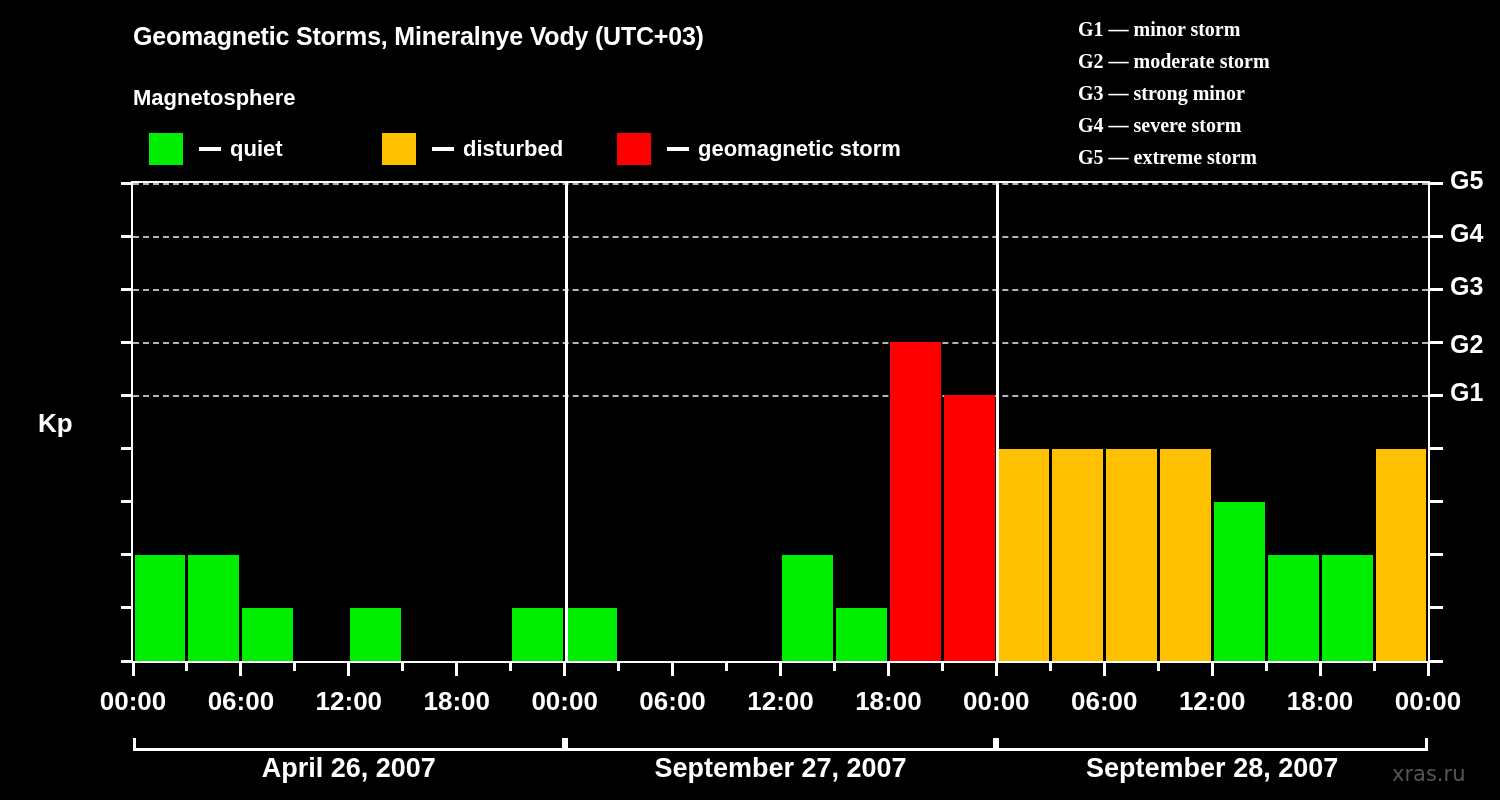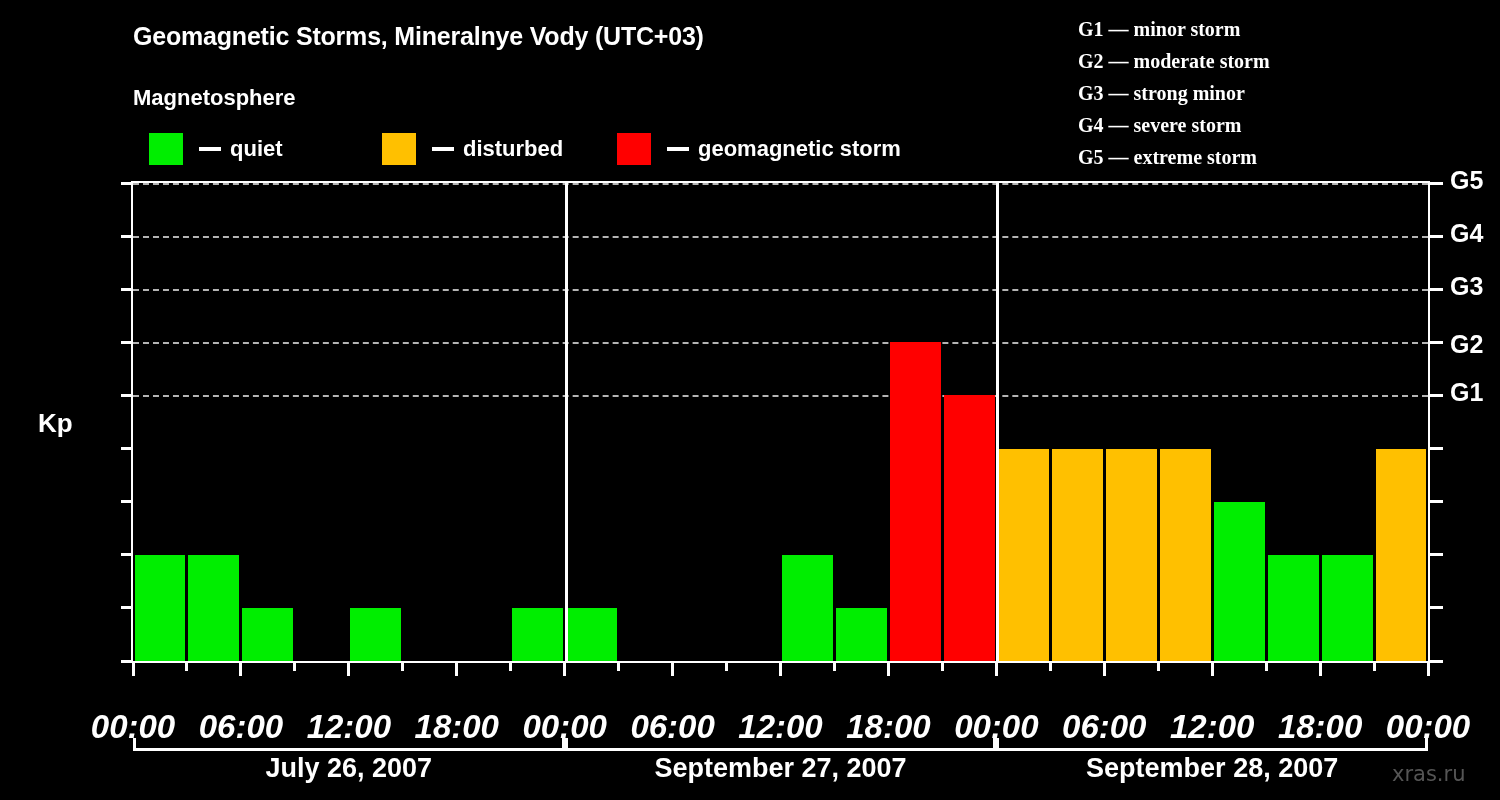--- a/index.html
+++ b/index.html
@@ -69,22 +69,22 @@
   .glab {
     position: absolute; left: 1450px;
     font-size: 25px; font-weight: bold; color: #ffffff;
   }
   .gtick { position: absolute; left: 1430px; width: 13px; height: 3px; background: #ffffff; }
 
   
   .xtick { position: absolute; top: 663px; width: 3px; height: 13px; background: #ffffff; }
   .xminor { position: absolute; top: 663px; width: 3px; height: 8px; background: #ffffff; }
   .xlab {
-    position: absolute; top: 708px; width: 140px; margin-left: -70px;
-    text-align: center; font-size: 33px; font-weight: bold; color: #ffffff; font-style: italic;
+    position: absolute; top: 686px; width: 140px; margin-left: -70px;
+    text-align: center; font-size: 26px; font-weight: bold; color: #ffffff;
   }
 
   
   .daybar { position: absolute; top: 738px; height: 13px; }
   .daybar .hbar { position: absolute; left: 0; right: 0; top: 10px; height: 3px; background: #ffffff; }
   .daybar .cap-l, .daybar .cap-r { position: absolute; top: 0; width: 3px; height: 13px; background: #ffffff; }
   .daybar .cap-l { left: 0; }
   .daybar .cap-r { right: 0; }
   .dayname {
     position: absolute; top: 753px; text-align: center;
@@ -243,21 +243,21 @@
       <div class="xlab" style="left: 1212.17px;">12:00</div>
       <div class="xlab" style="left: 1320.08px;">18:00</div>
       <div class="xlab" style="left: 1428px;">00:00</div>
     </div>
   <div id="daystrip">
       <div class="daybar" style="left: 133px; width: 431.667px;">
         <div class="cap-l"></div>
         <div class="hbar"></div>
         <div class="cap-r"></div>
       </div>
-      <div class="dayname" style="left: 133px; width: 431.667px;">July 26, 2007</div>
+      <div class="dayname" style="left: 133px; width: 431.667px;">April 26, 2007</div>
       <div class="daybar" style="left: 564.667px; width: 431.667px;">
         <div class="cap-l"></div>
         <div class="hbar"></div>
         <div class="cap-r"></div>
       </div>
       <div class="dayname" style="left: 564.667px; width: 431.667px;">September 27, 2007</div>
       <div class="daybar" style="left: 996.333px; width: 431.667px;">
         <div class="cap-l"></div>
         <div class="hbar"></div>
         <div class="cap-r"></div>

